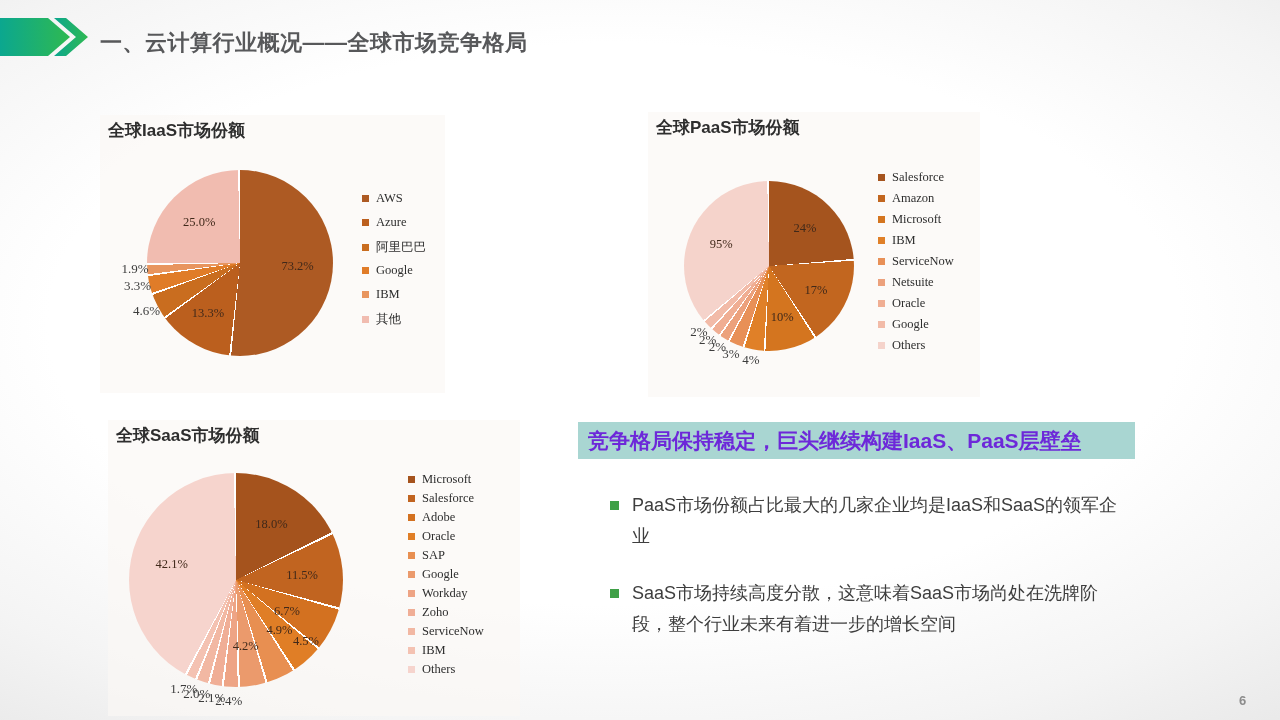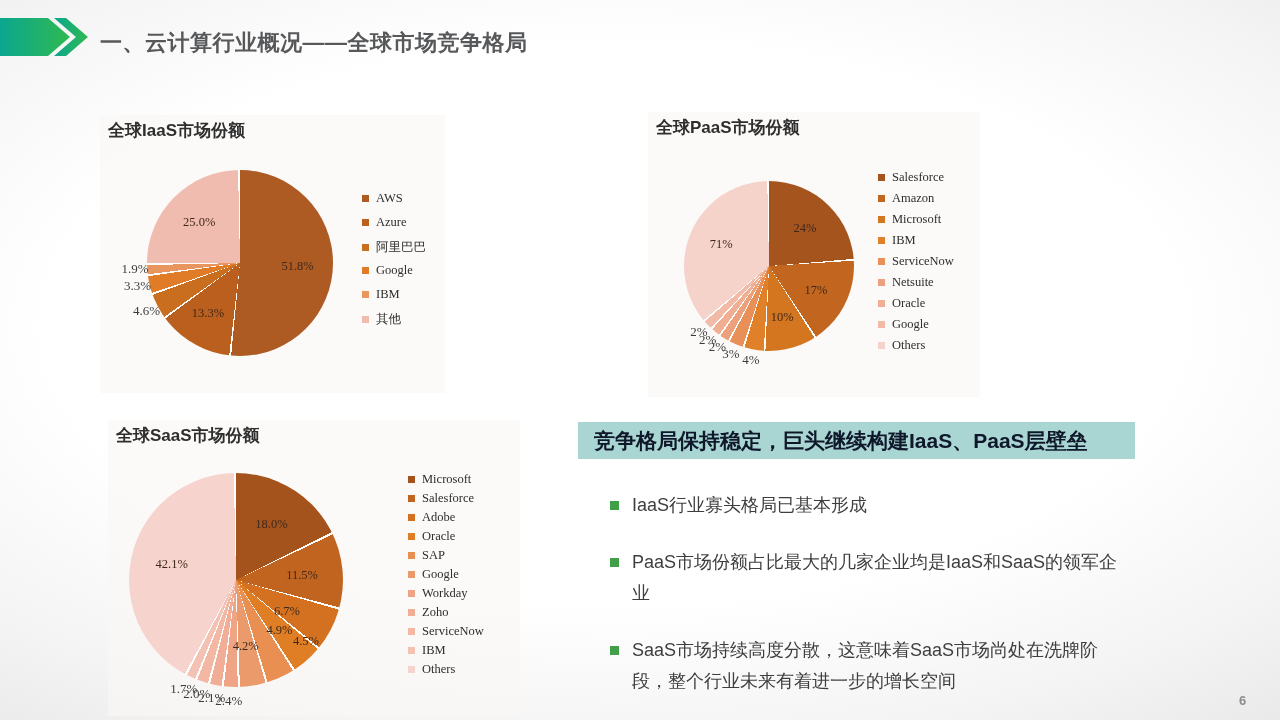--- a/index.html
+++ b/index.html
@@ -20,22 +20,22 @@
     font-size:12.5px;color:#40291a;white-space:nowrap;}
   .plabel.out{font-size:13px;color:#3c3c3c;}
   .legend{position:absolute;list-style:none;margin:0;padding:0;
     font-family:"Liberation Serif",serif;font-size:12.5px;color:#2d2d2d;}
   .legend li{white-space:nowrap;}
   .lg24 li{height:24px;} .lg21 li{height:21px;} .lg19 li{height:19px;}
   .legend .sw{display:inline-block;width:7px;height:7px;margin-right:7px;}
 
   
   .highlight{position:absolute;left:578px;top:422px;width:557px;height:37px;margin:0;
-    background:var(--hl-bg,#a9d6d2);color:#0f172a;font-size:21px;font-weight:bold;
-    line-height:37px;padding-left:16px;box-sizing:border-box;white-space:nowrap;}
+    background:var(--hl-bg,#a9d6d2);color:#6d28d9;font-size:21px;font-weight:bold;
+    line-height:37px;padding-left:10px;box-sizing:border-box;white-space:nowrap;}
 
   
   ul.bullets{position:absolute;left:608px;top:490px;width:512px;margin:0;padding:0;list-style:none;}
   ul.bullets li{position:relative;padding-left:24px;margin-bottom:26px;
     font-size:18px;line-height:31px;color:#3e3e3e;}
   .bmark{position:absolute;left:2px;top:11px;width:9px;height:9px;background:var(--bullet,#3fa047);}
 
   
   .source{position:absolute;left:948px;top:682px;font-size:17px;color:#1d1d1d;}
   .pagenum{position:absolute;left:1239px;top:693px;font-size:13px;font-weight:bold;color:#8c8c8c;}
@@ -62,21 +62,21 @@
     <h2 class="ctitle">全球IaaS市场份额</h2>
     <div class="pie" style="left: 47px; top: 55px; height: 186px; width: 186px; background: conic-gradient(rgb(173, 90, 35) 0deg, rgb(173, 90, 35) 185.467deg, rgb(255, 255, 255) 185.467deg, rgb(255, 255, 255) 186.667deg, rgb(187, 95, 30) 186.667deg, rgb(187, 95, 30) 233.395deg, rgb(255, 255, 255) 233.395deg, rgb(255, 255, 255) 234.595deg, rgb(201, 109, 31) 234.595deg, rgb(201, 109, 31) 249.971deg, rgb(255, 255, 255) 249.971deg, rgb(255, 255, 255) 251.171deg, rgb(224, 124, 40) 251.171deg, rgb(224, 124, 40) 261.863deg, rgb(255, 255, 255) 261.863deg, rgb(255, 255, 255) 263.063deg, rgb(232, 149, 94) 263.063deg, rgb(232, 149, 94) 268.71deg, rgb(255, 255, 255) 268.71deg, rgb(255, 255, 255) 269.91deg, rgb(241, 188, 176) 269.91deg, rgb(241, 188, 176) 358.8deg, rgb(255, 255, 255) 358.8deg, rgb(255, 255, 255) 360deg);"></div>
     <ul class="legend lg24" style="left:262px;top:76px;">
         <li><span class="sw" style="background: rgb(173, 90, 35);"></span><span>AWS</span></li>
         <li><span class="sw" style="background: rgb(187, 95, 30);"></span><span>Azure</span></li>
         <li><span class="sw" style="background: rgb(201, 109, 31);"></span><span>阿里巴巴</span></li>
         <li><span class="sw" style="background: rgb(224, 124, 40);"></span><span>Google</span></li>
         <li><span class="sw" style="background: rgb(232, 149, 94);"></span><span>IBM</span></li>
         <li><span class="sw" style="background: rgb(241, 188, 176);"></span><span>其他</span></li>
       </ul>
-  <span class="plabel" style="left: 197.562px; top: 151.353px;">51.8%</span>
+  <span class="plabel" style="left: 197.562px; top: 151.353px;">73.2%</span>
       <span class="plabel" style="left: 108px; top: 197.615px;">13.3%</span>
       <span class="plabel out" style="left: 46.4618px; top: 195.901px;">4.6%</span>
       <span class="plabel out" style="left: 37.5553px; top: 171.431px;">3.3%</span>
       <span class="plabel out" style="left: 35.1075px; top: 154.44px;">1.9%</span>
       <span class="plabel" style="left: 99.1962px; top: 107.26px;">25.0%</span>
     </section>
 
   <section class="chart" style="left:648px;top:112px;width:332px;height:285px;">
     <h2 class="ctitle">全球PaaS市场份额</h2>
     <div class="pie" style="left: 36px; top: 69px; height: 170px; width: 170px; background: conic-gradient(rgb(165, 84, 30) 0deg, rgb(165, 84, 30) 85.2deg, rgb(255, 255, 255) 85.2deg, rgb(255, 255, 255) 86.4deg, rgb(194, 102, 31) 86.4deg, rgb(194, 102, 31) 146.4deg, rgb(255, 255, 255) 146.4deg, rgb(255, 255, 255) 147.6deg, rgb(212, 117, 31) 147.6deg, rgb(212, 117, 31) 182.4deg, rgb(255, 255, 255) 182.4deg, rgb(255, 255, 255) 183.6deg, rgb(224, 128, 40) 183.6deg, rgb(224, 128, 40) 196.8deg, rgb(255, 255, 255) 196.8deg, rgb(255, 255, 255) 198deg, rgb(232, 144, 87) 198deg, rgb(232, 144, 87) 207.6deg, rgb(255, 255, 255) 207.6deg, rgb(255, 255, 255) 208.8deg, rgb(236, 161, 124) 208.8deg, rgb(236, 161, 124) 214.8deg, rgb(255, 255, 255) 214.8deg, rgb(255, 255, 255) 216deg, rgb(240, 174, 147) 216deg, rgb(240, 174, 147) 222deg, rgb(255, 255, 255) 222deg, rgb(255, 255, 255) 223.2deg, rgb(242, 187, 168) 223.2deg, rgb(242, 187, 168) 229.2deg, rgb(255, 255, 255) 229.2deg, rgb(255, 255, 255) 230.4deg, rgb(245, 211, 203) 230.4deg, rgb(245, 211, 203) 358.8deg, rgb(255, 255, 255) 358.8deg, rgb(255, 255, 255) 360deg);"></div>
@@ -92,21 +92,21 @@
         <li><span class="sw" style="background: rgb(245, 211, 203);"></span><span>Others</span></li>
       </ul>
   <span class="plabel" style="left: 157.076px; top: 115.583px;">24%</span>
       <span class="plabel" style="left: 167.956px; top: 177.925px;">17%</span>
       <span class="plabel" style="left: 134.106px; top: 205.044px;">10%</span>
       <span class="plabel out" style="left: 103.002px; top: 248.349px;">4%</span>
       <span class="plabel out" style="left: 82.8539px; top: 242.15px;">3%</span>
       <span class="plabel out" style="left: 69.5338px; top: 235.098px;">2%</span>
       <span class="plabel out" style="left: 59.7754px; top: 228.008px;">2%</span>
       <span class="plabel out" style="left: 50.9826px; top: 219.751px;">2%</span>
-      <span class="plabel" style="left: 73.3156px; top: 131.561px;">71%</span>
+      <span class="plabel" style="left: 73.3156px; top: 131.561px;">95%</span>
     </section>
 
   <section class="chart" style="left:108px;top:420px;width:412px;height:296px;">
     <h2 class="ctitle">全球SaaS市场份额</h2>
     <div class="pie" style="left: 21px; top: 53px; height: 214px; width: 214px; background: conic-gradient(rgb(165, 83, 29) 0deg, rgb(165, 83, 29) 63.5353deg, rgb(255, 255, 255) 63.5353deg, rgb(255, 255, 255) 64.7353deg, rgb(193, 100, 32) 64.7353deg, rgb(193, 100, 32) 104.894deg, rgb(255, 255, 255) 104.894deg, rgb(255, 255, 255) 106.094deg, rgb(211, 113, 32) 106.094deg, rgb(211, 113, 32) 128.99deg, rgb(255, 255, 255) 128.99deg, rgb(255, 255, 255) 130.19deg, rgb(224, 126, 38) 130.19deg, rgb(224, 126, 38) 146.612deg, rgb(255, 255, 255) 146.612deg, rgb(255, 255, 255) 147.812deg, rgb(232, 143, 81) 147.812deg, rgb(232, 143, 81) 162.796deg, rgb(255, 255, 255) 162.796deg, rgb(255, 255, 255) 163.996deg, rgb(235, 154, 108) 163.996deg, rgb(235, 154, 108) 177.901deg, rgb(255, 255, 255) 177.901deg, rgb(255, 255, 255) 179.101deg, rgb(238, 164, 133) 179.101deg, rgb(238, 164, 133) 186.532deg, rgb(255, 255, 255) 186.532deg, rgb(255, 255, 255) 187.732deg, rgb(240, 174, 150) 187.732deg, rgb(240, 174, 150) 194.085deg, rgb(255, 255, 255) 194.085deg, rgb(255, 255, 255) 195.285deg, rgb(242, 184, 163) 195.285deg, rgb(242, 184, 163) 201.278deg, rgb(255, 255, 255) 201.278deg, rgb(255, 255, 255) 202.478deg, rgb(244, 194, 178) 202.478deg, rgb(244, 194, 178) 207.391deg, rgb(255, 255, 255) 207.391deg, rgb(255, 255, 255) 208.591deg, rgb(246, 212, 205) 208.591deg, rgb(246, 212, 205) 358.8deg, rgb(255, 255, 255) 358.8deg, rgb(255, 255, 255) 360deg);"></div>
     <ul class="legend lg19" style="left:300px;top:52px;">
         <li><span class="sw" style="background: rgb(165, 83, 29);"></span><span>Microsoft</span></li>
         <li><span class="sw" style="background: rgb(193, 100, 32);"></span><span>Salesforce</span></li>
         <li><span class="sw" style="background: rgb(211, 113, 32);"></span><span>Adobe</span></li>
         <li><span class="sw" style="background: rgb(224, 126, 38);"></span><span>Oracle</span></li>
@@ -127,20 +127,19 @@
       <span class="plabel out" style="left: 120.794px; top: 280.695px;">2.4%</span>
       <span class="plabel out" style="left: 103.877px; top: 278.479px;">2.1%</span>
       <span class="plabel out" style="left: 88.8728px; top: 274.404px;">2.0%</span>
       <span class="plabel out" style="left: 75.8813px; top: 269.1px;">1.7%</span>
       <span class="plabel" style="left: 63.7143px; top: 143.619px;">42.1%</span>
     </section>
 
   <h2 class="highlight">竞争格局保持稳定，巨头继续构建IaaS、PaaS层壁垒</h2>
 
   <ul class="bullets">
-    <li><span class="bmark"></span><span>IaaS行业寡头格局已基本形成</span></li>
     <li><span class="bmark"></span><span>PaaS市场份额占比最大的几家企业均是IaaS和SaaS的领军企业</span></li>
     <li><span class="bmark"></span><span>SaaS市场持续高度分散，这意味着SaaS市场尚处在洗牌阶段，整个行业未来有着进一步的增长空间</span></li>
   </ul>
 
   <div class="pagenum">6</div>
 
 </div>
 
 </body></html>

